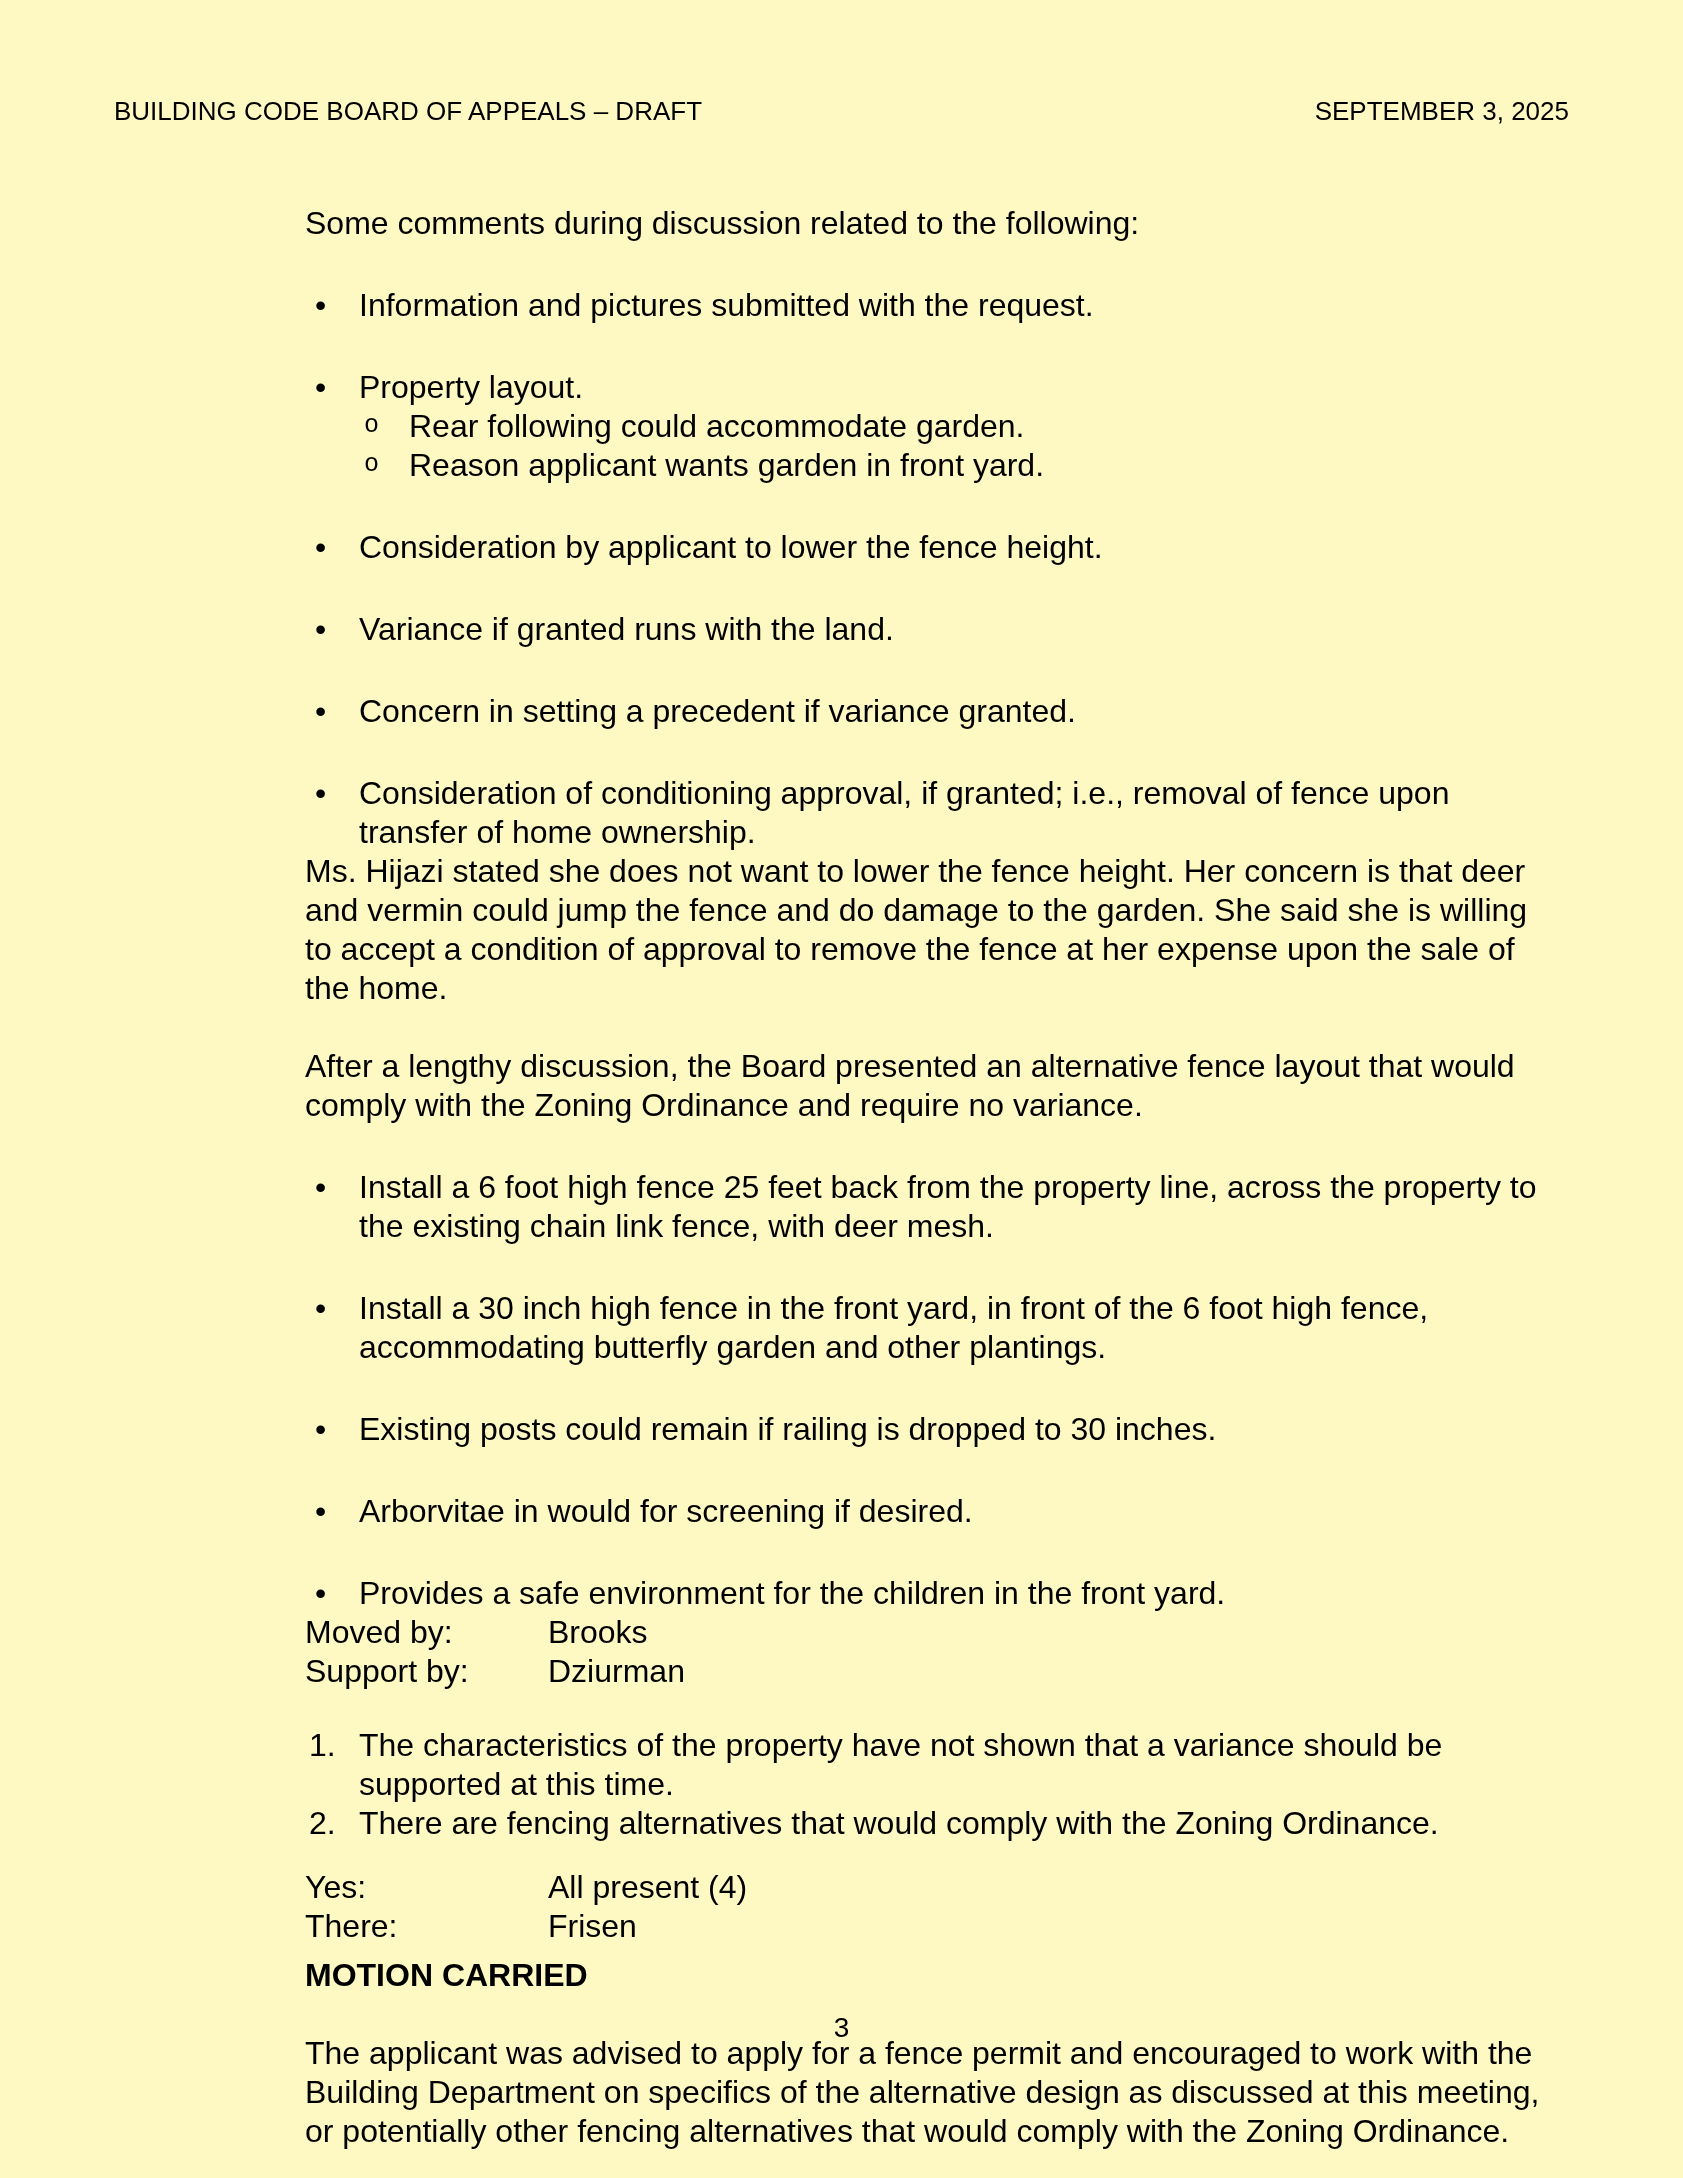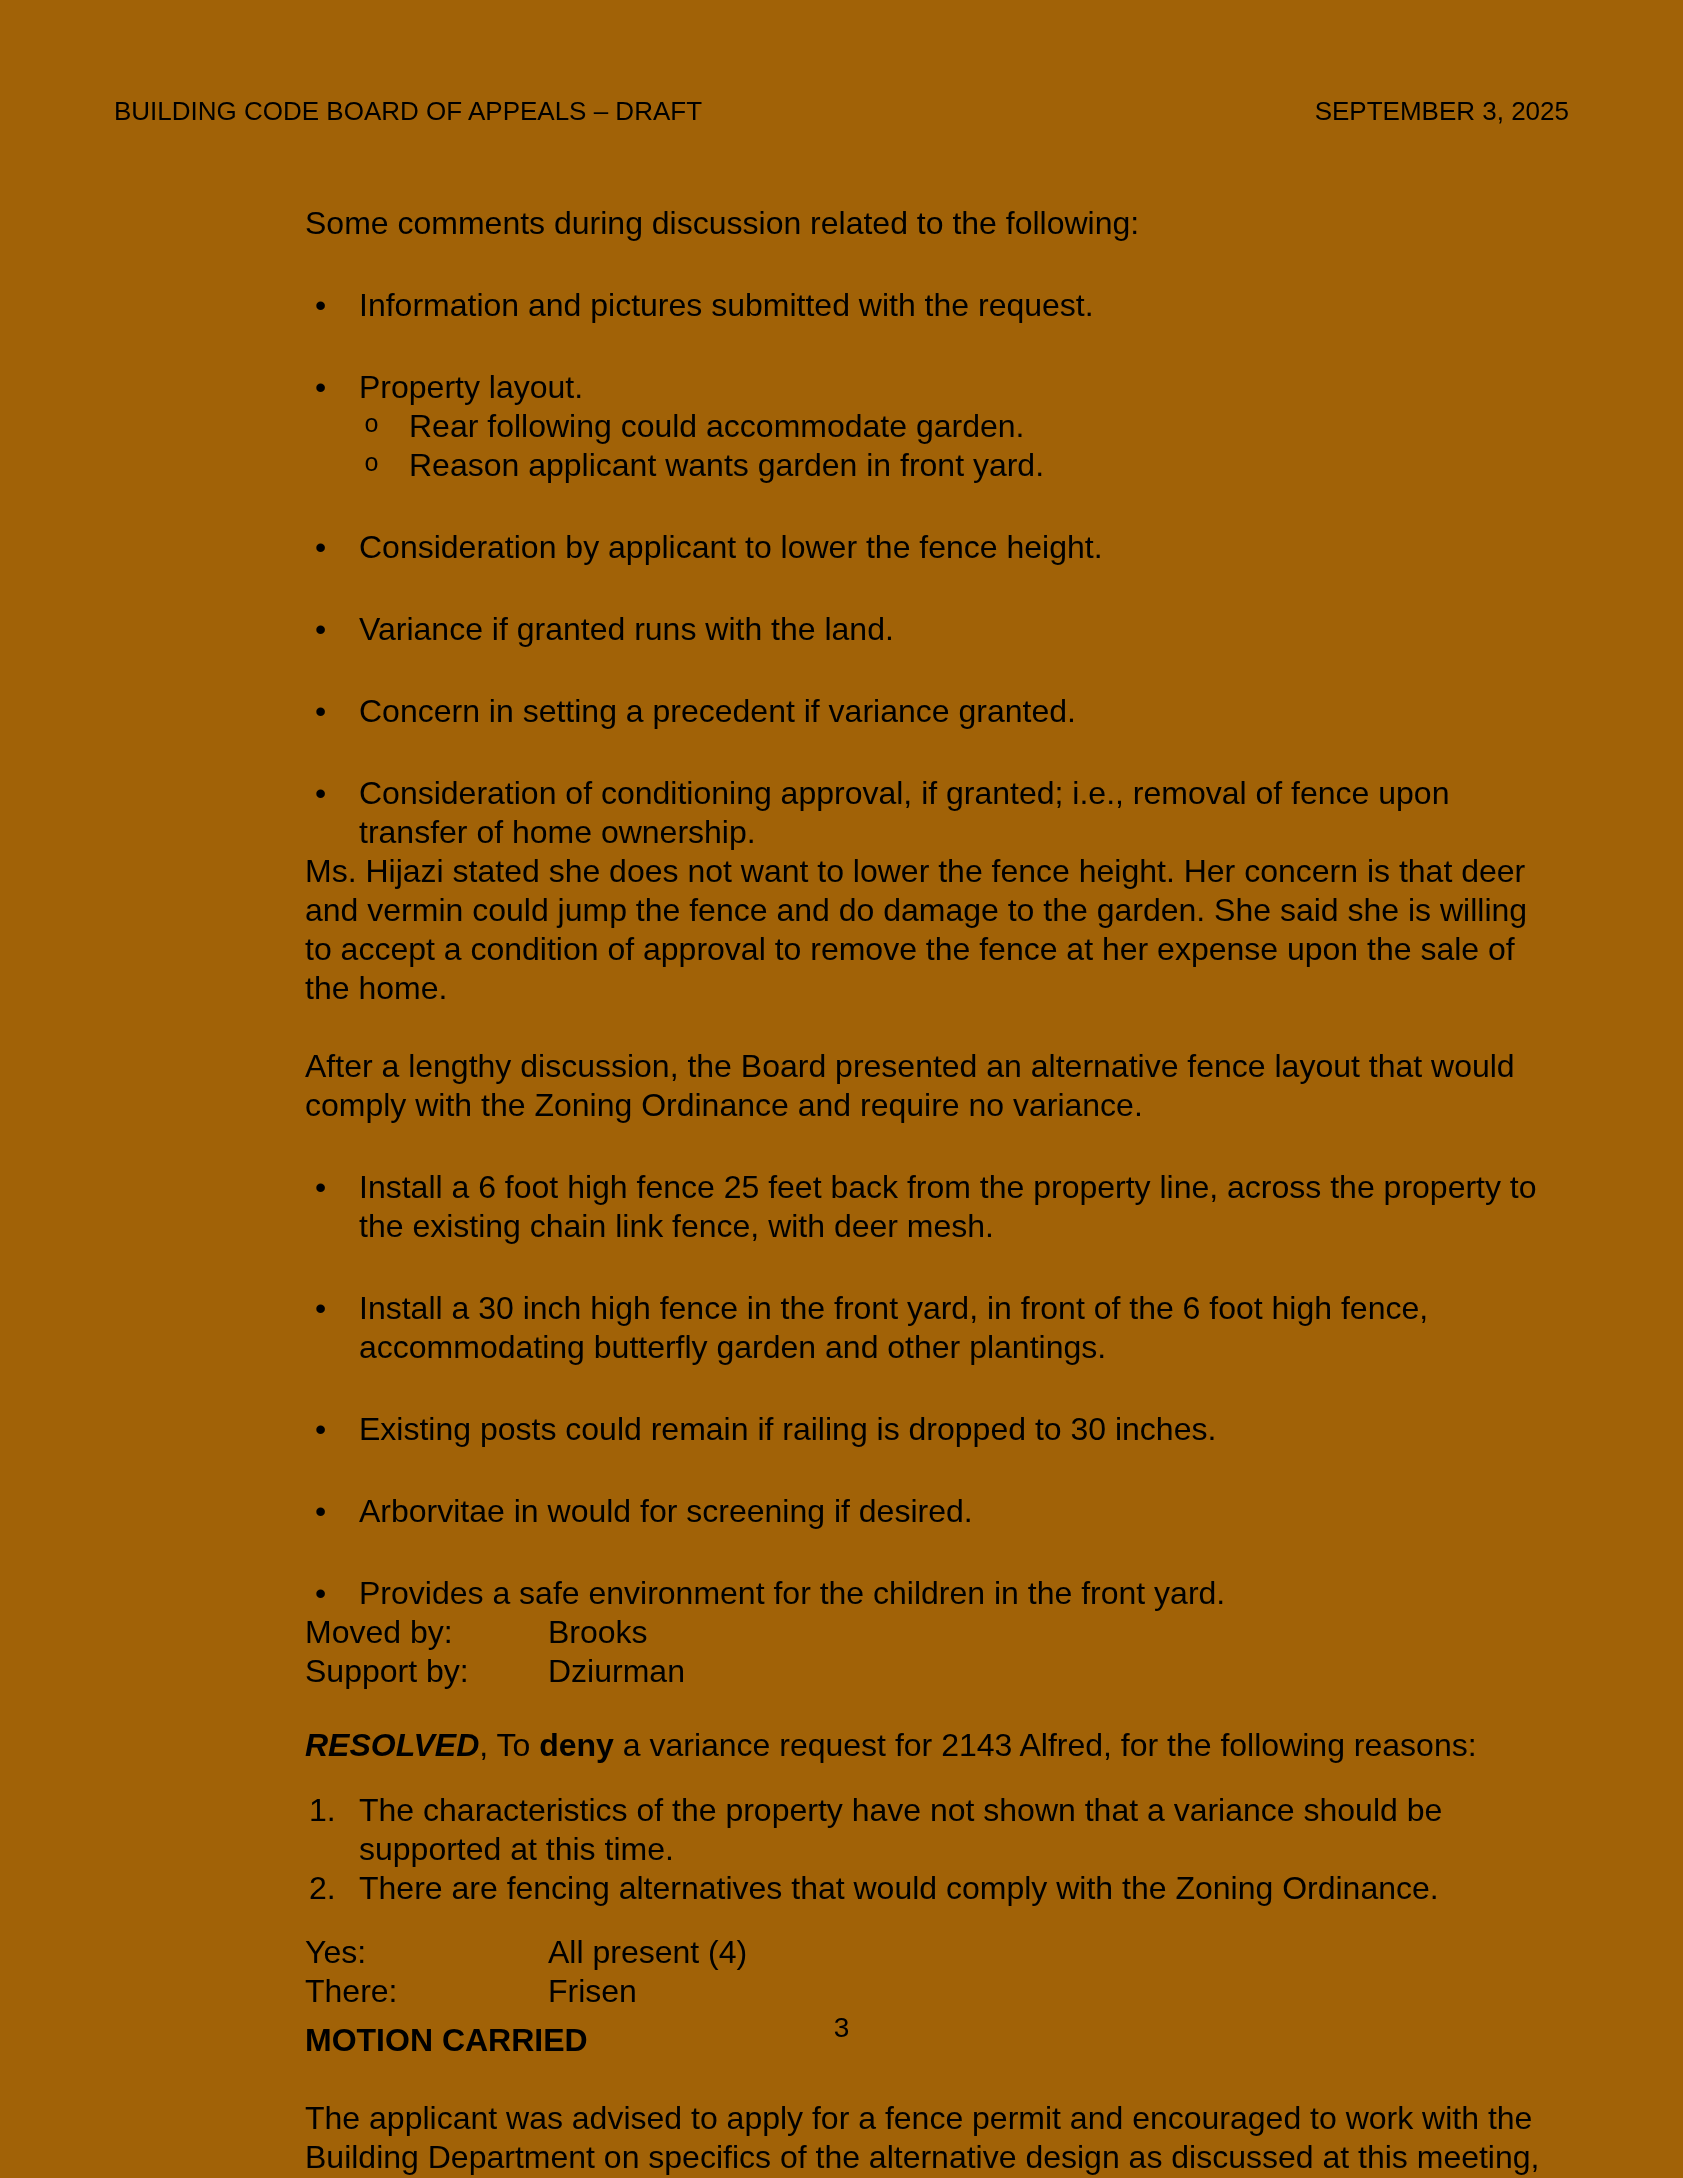--- a/index.html
+++ b/index.html
@@ -1,20 +1,20 @@
 <!DOCTYPE html>
 <html><head>
 <meta charset="utf-8">
 <style>
   html, body { margin: 0; padding: 0; background: #e8e8e8; }
   .page {
     position: relative;
     width: 1683px;
     height: 2178px;
-    background: #a16207;
+    background: #fef9c3;
     font-family: "Liberation Sans", sans-serif;
     color: #000000;
     overflow: hidden;
   }
   .doc-header {
     position: absolute;
     top: 95px;
     left: 114px;
     right: 114px;
     display: flex;
@@ -117,21 +117,20 @@
       <div class="kv-row">
           <span class="kv-label">Moved by:</span>
           <span>Brooks</span>
         </div>
       <div class="kv-row">
           <span class="kv-label">Support by:</span>
           <span>Dziurman</span>
         </div>
     </div>
 
-    <p class="para resolved-para"><span class="bold-italic">RESOLVED</span><span>, To </span><span class="bold">deny</span><span> a variance request for 2143 Alfred, for the following reasons:</span></p>
 
     <ol class="nlist">
       <li class="num-item"><span class="num-marker">1.</span><span>The characteristics of the property have not shown that a variance should be supported at this time.</span></li>
       <li class="num-item"><span class="num-marker">2.</span><span>There are fencing alternatives that would comply with the Zoning Ordinance.</span></li>
     </ol>
 
     <div class="kv-block vote-block">
       <div class="kv-row">
           <span class="kv-label">Yes:</span>
           <span>All present (4)</span>

